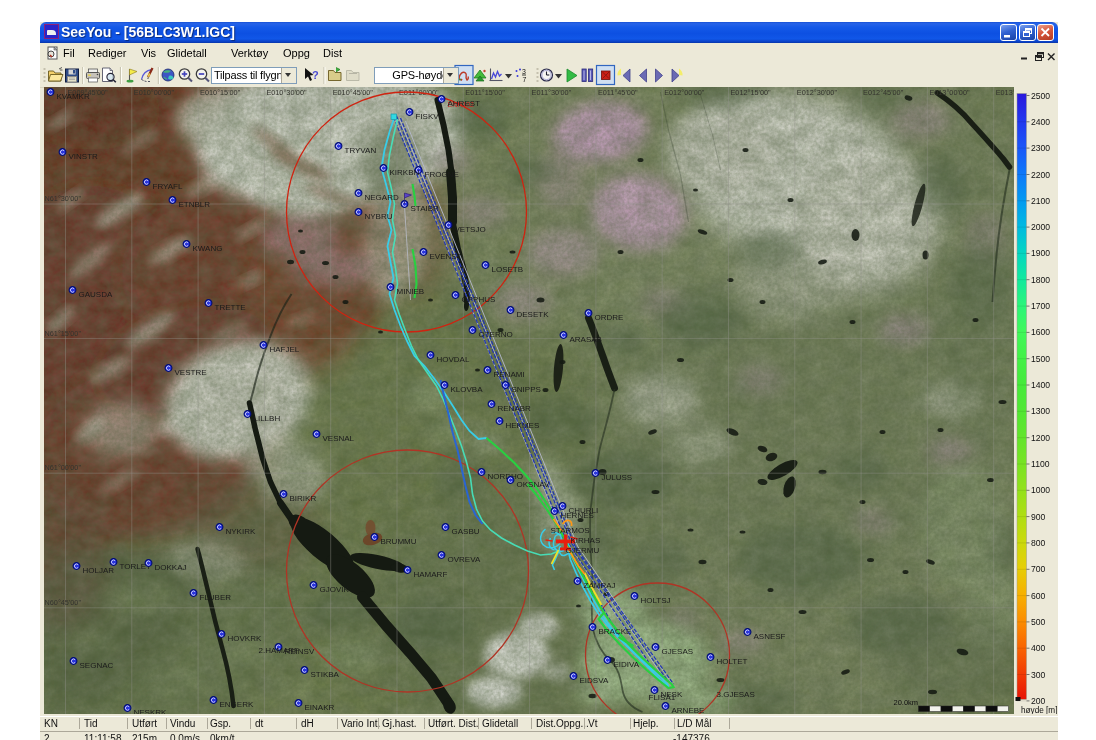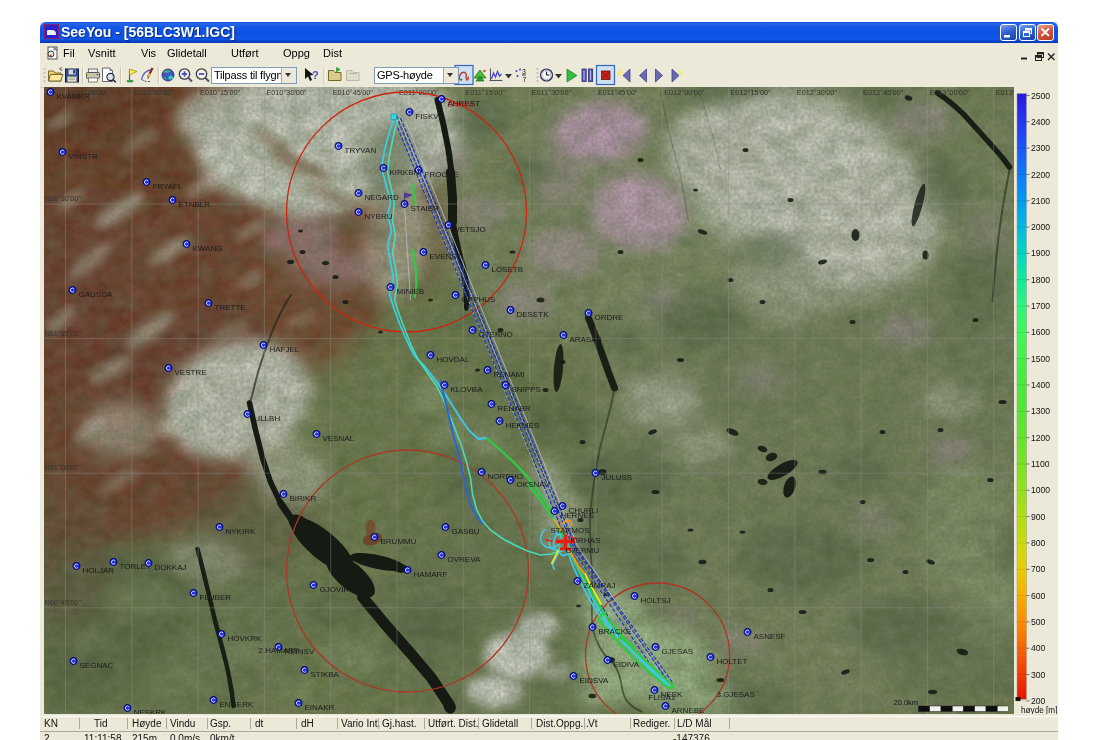--- a/index.html
+++ b/index.html
@@ -1,16 +1,16 @@
 <!DOCTYPE html>
 <html><head><meta charset="utf-8">
 <style>
 html,body{margin:0;padding:0;width:1096px;height:740px;background:#fff;overflow:hidden;
  font-family:"Liberation Sans",sans-serif;}
-#win{position:absolute;left:40px;top:22px;width:1018px;height:718px;background:#ece9d8;}
+#win{position:absolute;left:40px;top:22px;width:1018px;height:718px;background:#ece9d8;text-align:right;}
 #title{position:absolute;left:0;top:0;width:1018px;height:21px;border-radius:6px 6px 0 0;
  background:linear-gradient(180deg,#1751d5 0%,#2763e8 8%,#1459e8 25%,#0d50e2 55%,#1157e8 80%,#0a40c4 94%,#0735a8 100%);}
 #title .txt{position:absolute;left:21px;top:2px;color:#fff;font-size:14px;font-weight:bold;
  text-shadow:1px 1px 1px #0a2a7a;}
 #appico{position:absolute;left:4px;top:2px;width:15px;height:15px;background:#2a24c8;border:1px solid #8c1f7a;box-sizing:border-box;}
 #appico div{position:absolute;left:2px;top:5px;width:9px;height:5px;background:#efefef;border-radius:1px 4px 0 0;}
 .tbtn{position:absolute;top:2px;width:17px;height:17px;border-radius:3px;border:1px solid #fff;
  box-sizing:border-box;}
 #bmin{right:41px;background:linear-gradient(160deg,#7ba1ef 0%,#3162d2 45%,#1941a5 100%);}
 #bmax{right:22.5px;background:linear-gradient(160deg,#7ba1ef 0%,#3162d2 45%,#1941a5 100%);}
@@ -62,24 +62,24 @@
         </svg></div>
  </div>
  <div id="menubar">
   <svg id="mico" viewBox="0 0 14 14">
         <rect x="2" y="1" width="9" height="12" fill="#fdfdfd" stroke="#555"></rect>
         <path d="M8 1 L11 4 L8 4 Z" fill="#aaa" stroke="#555" stroke-width=".6"></path>
         <circle cx="5" cy="8" r="3" fill="#e8e4da" stroke="#444"></circle>
         <path d="M4 9 l2 2" stroke="#b03020" stroke-width="1.5"></path>
       </svg>
   <span style="left:23px">Fil</span>
-      <span style="left:48px">Vsnitt</span>
+      <span style="left:48px">Rediger</span>
       <span style="left:101px">Vis</span>
   <span style="left:127px">Glidetall</span>
-      <span style="left:191px">Utført</span>
+      <span style="left:191px">Verktøy</span>
       <span style="left:243px">Oppg</span>
   <span style="left:283px">Dist</span>
   <svg class="mmini" style="right:29px" width="8" height="8">
         <rect x="0" y="5.5" width="6" height="2" fill="#222"></rect>
       </svg>
   <svg class="mmini" style="right:14px" width="9" height="9">
         <g fill="none" stroke="#222">
           <rect x="2.5" y="0.5" width="6" height="5"></rect>
           <path d="M2.5 1.5 h6" stroke-width="1.6"></path>
           <rect x="0.5" y="3.5" width="6" height="5"></rect>
@@ -1018,33 +1018,33 @@
         <text x="17" y="537.9" font-size="8.6" fill="#111">500</text>
         <text x="17" y="564.2" font-size="8.6" fill="#111">400</text>
         <text x="17" y="590.5" font-size="8.6" fill="#111">300</text>
         <text x="17" y="616.9" font-size="8.6" fill="#111">200</text>
 <rect x="1.5" y="610" width="5" height="4" fill="#111"></rect>
 <text x="7" y="625.5" font-size="8.2" fill="#111">høyde [m]</text>
 </svg></div>
  <div id="stat">
   <div class="hd"></div>
   <span style="left:4px">KN</span>
-      <span style="left:54px">Tid</span>
-      <span style="left:92px">Høyde</span>
+      <span style="left:44px">Tid</span>
+      <span style="left:92px">Utført</span>
   <span style="left:130px">Vindu</span>
       <span style="left:170px">Gsp.</span>
       <span style="left:215px">dt</span>
   <span style="left:261px">dH</span>
       <span style="left:301px">Vario Int.</span>
       <span style="left:342px">Gj.hast.</span>
   <span style="left:388px">Utført. Dist.</span>
       <span style="left:442px">Glidetall</span>
       <span style="left:496px">Dist.Oppg...</span>
   <span style="left:548px">Vt</span>
-      <span style="left:593px">Rediger.</span>
+      <span style="left:593px">Hjelp.</span>
       <span style="left:637px">L/D Mål</span>
   <span class="sep" style="left:39px"></span>
       <span class="sep" style="left:87px"></span>
   <span class="sep" style="left:126px"></span>
       <span class="sep" style="left:167px"></span>
   <span class="sep" style="left:210px"></span>
       <span class="sep" style="left:256px"></span>
   <span class="sep" style="left:297px"></span>
       <span class="sep" style="left:338px"></span>
   <span class="sep" style="left:384px"></span>

